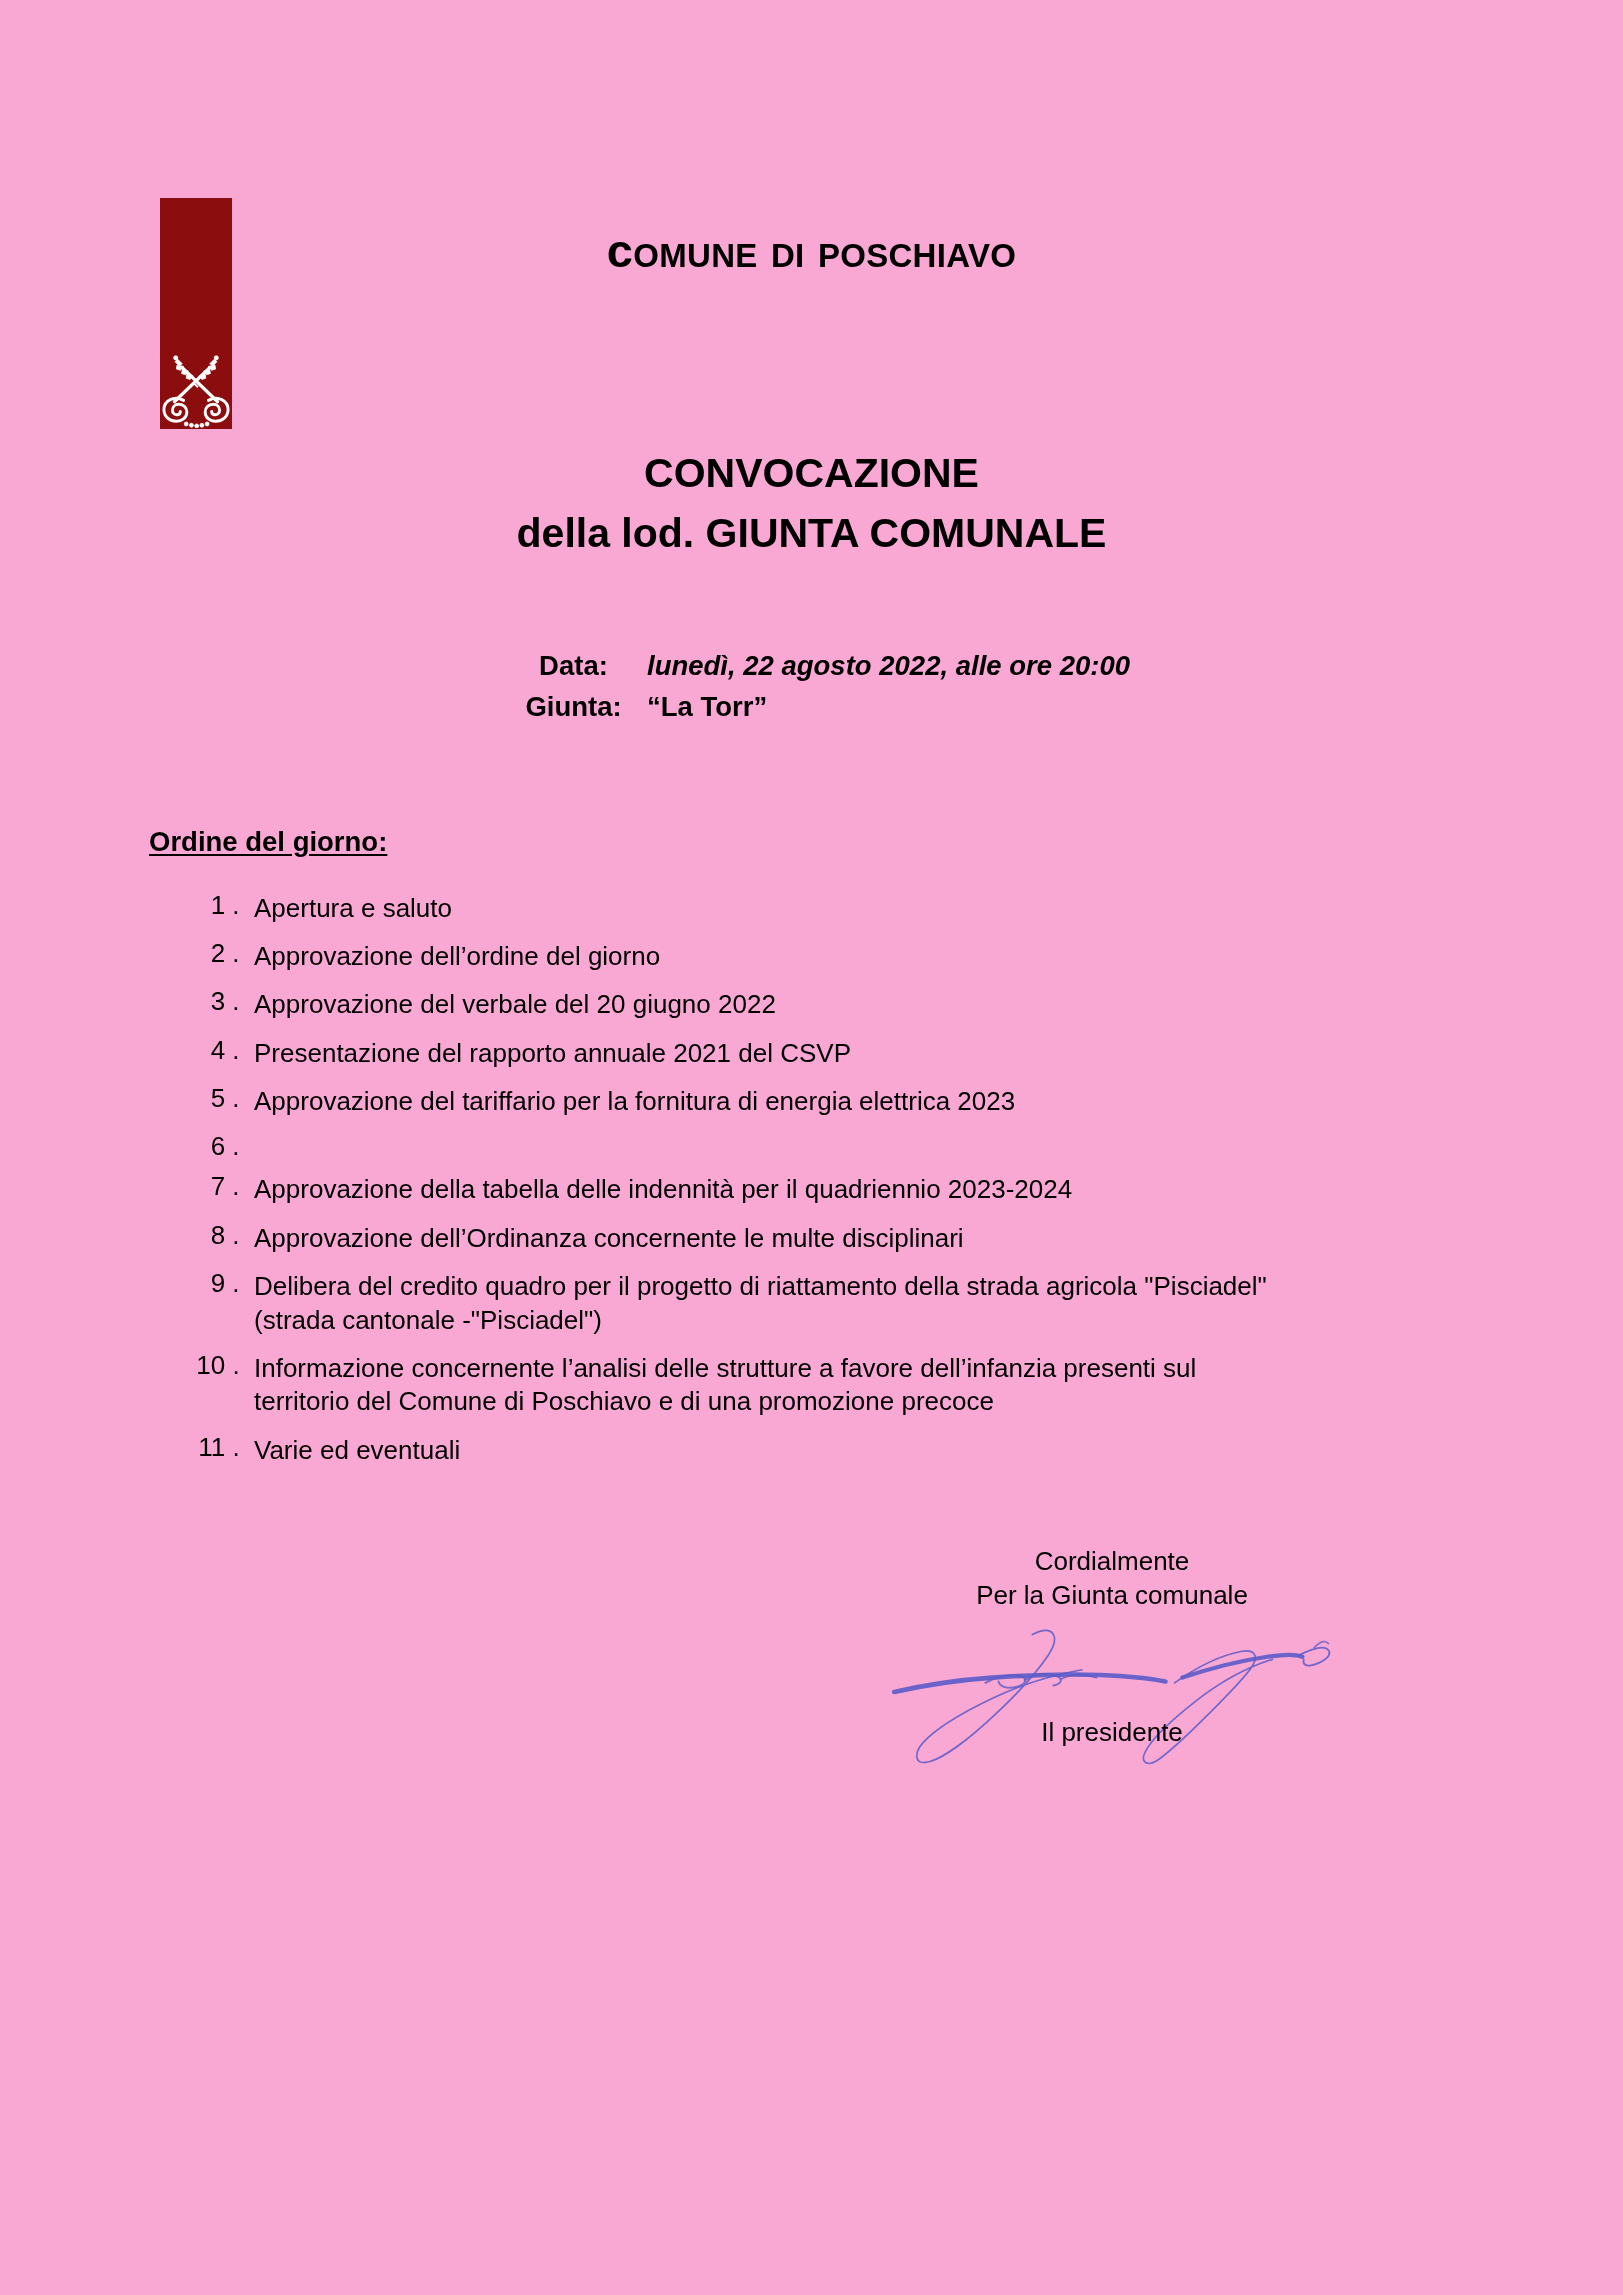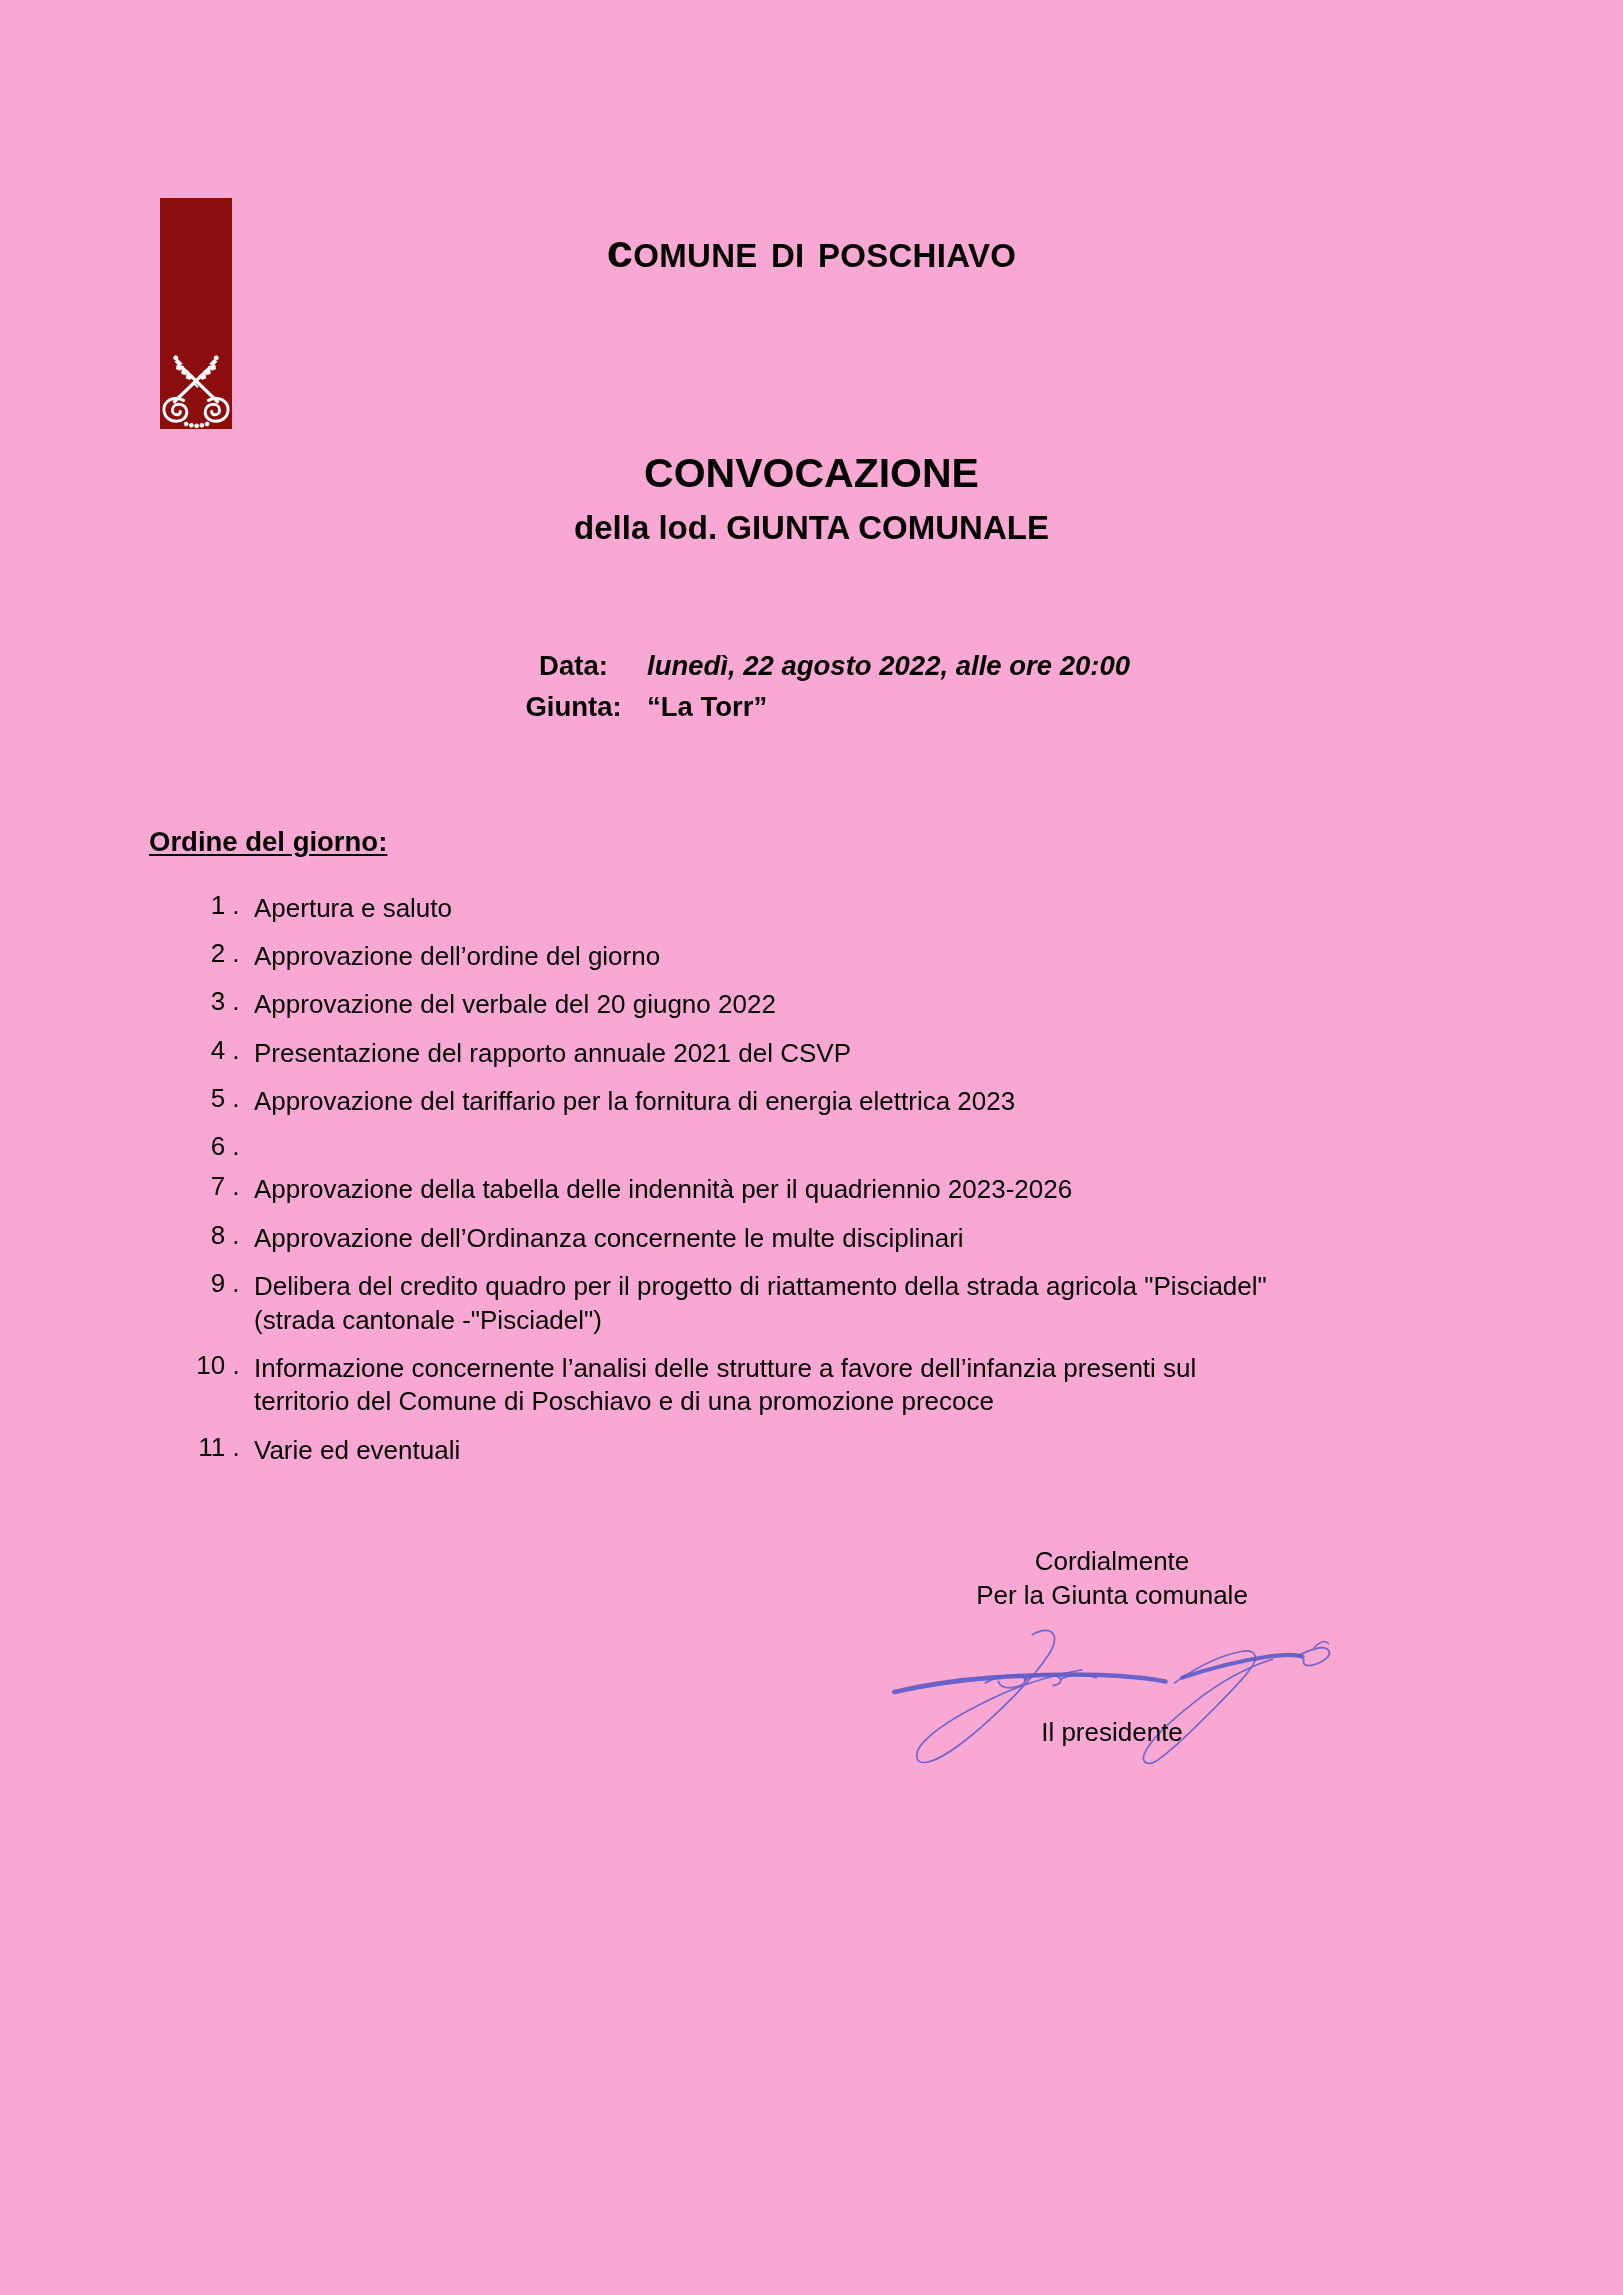--- a/index.html
+++ b/index.html
@@ -62,21 +62,21 @@
     font-size: 41px;
     font-weight: bold;
     line-height: 1.28;
   }
   .doc-subtitle {
     position: absolute;
     left: 0;
     top: 507px;
     width: 1623px;
     text-align: center;
-    font-size: 33px;
+    font-size: 41px;
     font-weight: bold;
     line-height: 1.28;
   }
 
   
   .meta {
     position: absolute;
     left: 500px;
     top: 646px;
     font-size: 27.5px;
@@ -229,21 +229,21 @@
     </div>
     <div class="agenda-item">
       <div class="agenda-num">5 .</div>
       <div class="agenda-text">Approvazione del tariffario per la fornitura di energia elettrica 2023</div>
     </div>
     <div class="agenda-item">
       <div class="agenda-num">6 .</div>
     </div>
     <div class="agenda-item">
       <div class="agenda-num">7 .</div>
-      <div class="agenda-text">Approvazione della tabella delle indennità per il quadriennio 2023-2026</div>
+      <div class="agenda-text">Approvazione della tabella delle indennità per il quadriennio 2023-2024</div>
     </div>
     <div class="agenda-item">
       <div class="agenda-num">8 .</div>
       <div class="agenda-text">Approvazione dell’Ordinanza concernente le multe disciplinari</div>
     </div>
     <div class="agenda-item">
       <div class="agenda-num">9 .</div>
       <div class="agenda-text">Delibera del credito quadro per il progetto di riattamento della strada agricola "Pisciadel" (strada cantonale -"Pisciadel")</div>
     </div>
     <div class="agenda-item">

